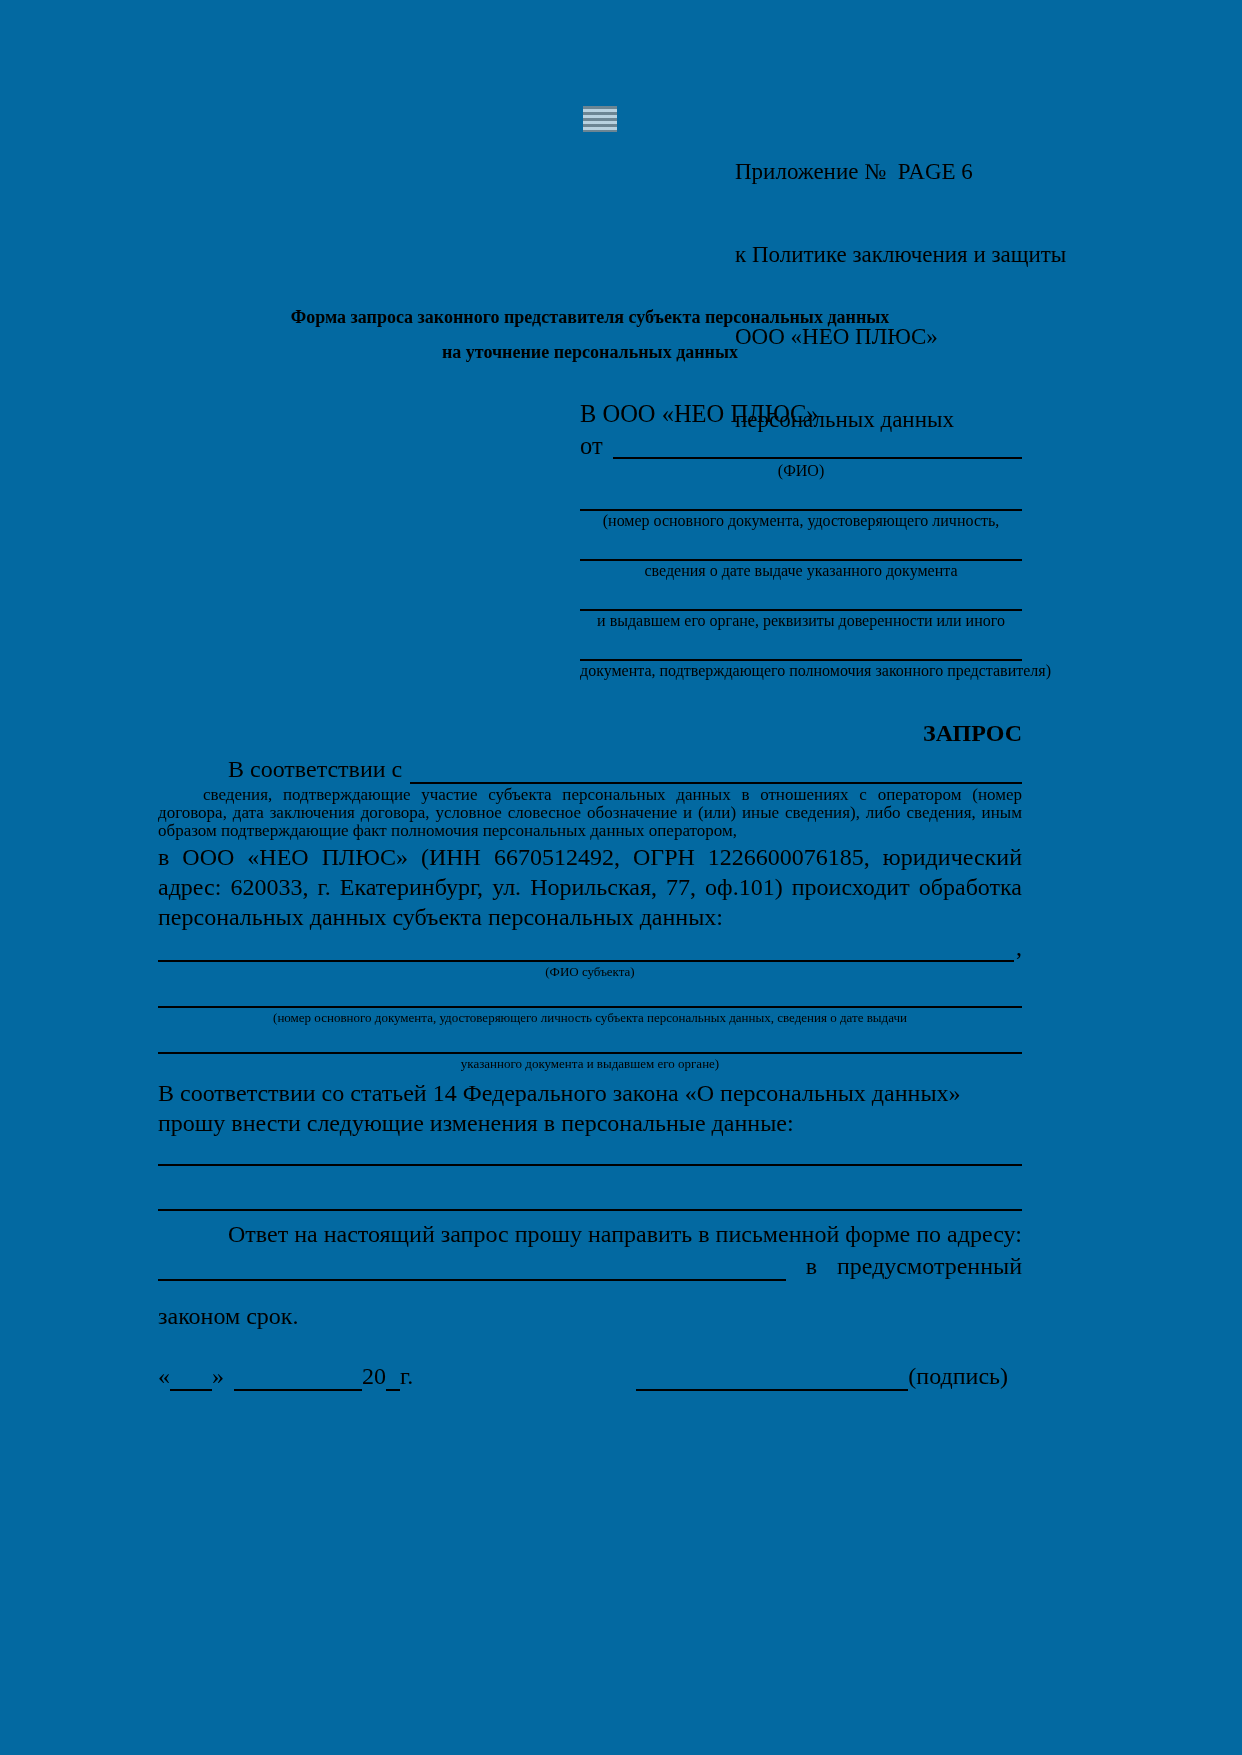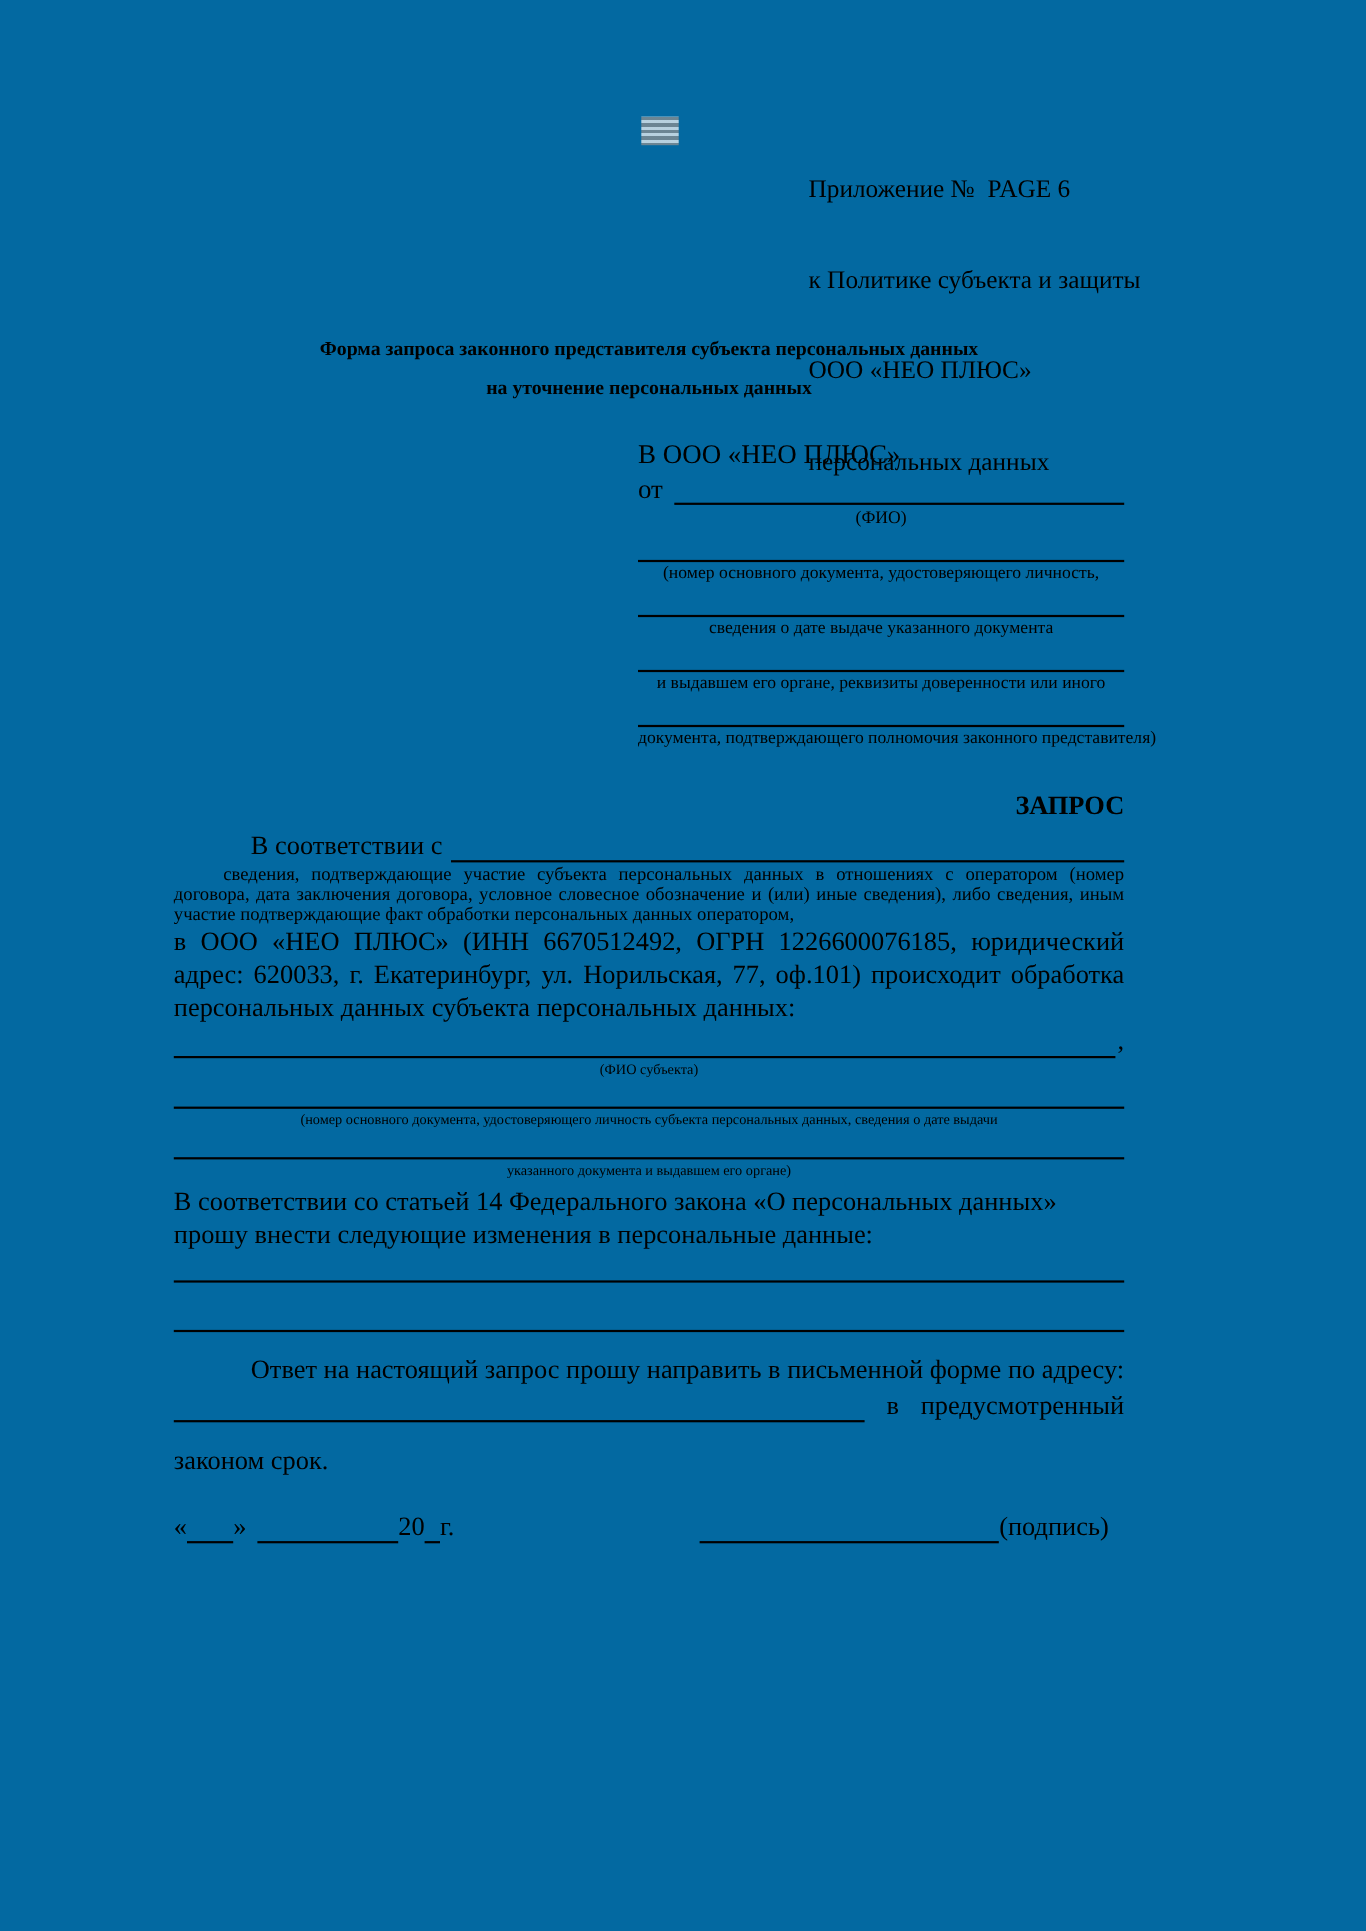--- a/index.html
+++ b/index.html
@@ -46,21 +46,21 @@
   .oper{margin-top:2px;text-align:justify;}
   .subj-row{display:flex;align-items:flex-end;margin-top:0;}
   .subj-row .uline{flex:1 1 auto;height:24px;border-bottom:2px solid #000;}
   .subj-row .suffix{flex:0 0 auto;padding-left:2px;}
   .main .cap{font-size:13px;}
   .main .fg .uline{margin-top:2px;height:22px;border-bottom:2px solid #000;}
   .article{margin-top:4px;}
   .hr-line{height:0;border-bottom:2px solid #000;}
   .hr1{margin-top:26px;}
   .hr2{margin-top:43px;}
-  .reply1{margin-top:20px;text-indent:70px;white-space:nowrap;}
+  .reply1{margin-top:8px;text-indent:70px;white-space:nowrap;}
   .reply2{display:flex;align-items:flex-end;justify-content:space-between;margin-top:2px;}
   .reply2 .uline{flex:0 0 auto;width:628px;height:24px;border-bottom:2px solid #000;}
   .reply2 .w{flex:0 0 auto;}
   .reply3{margin-top:20px;}
   .date-sig{display:flex;align-items:flex-end;margin-top:30px;padding-right:14px;}
   .date-left{display:inline-flex;align-items:flex-end;white-space:nowrap;}
   .u-sm{display:inline-block;height:25px;border-bottom:2px solid #000;}
   .u-day{width:42px;}
   .u-month{width:128px;margin-left:10px;}
   .u-yr{width:14px;}
@@ -68,21 +68,21 @@
   .u-sign{display:inline-block;width:272px;height:25px;border-bottom:2px solid #000;}
 </style>
 </head>
 <body>
 
 <div class="page">
 
   <div class="smudge"></div>
   <div class="header-block">
     <div>Приложение №  PAGE 6</div>
-    <div>к Политике субъекта и защиты</div>
+    <div>к Политике заключения и защиты</div>
     <div>ООО «НЕО ПЛЮС»</div>
     <div>персональных данных</div>
   </div>
 
   <div class="title">
     <div>Форма запроса законного представителя субъекта персональных данных</div>
     <div>на уточнение персональных данных</div>
   </div>
 
   <div class="addr">
@@ -112,21 +112,21 @@
   </div>
 
   <div class="main">
     <div class="zapros">ЗАПРОС</div>
 
     <div class="intro-row">
       <span class="lbl">В соответствии с</span>
       <span class="uline"></span>
     </div>
 
-    <div class="fine">сведения, подтверждающие участие субъекта персональных данных в отношениях с оператором (номер договора, дата заключения договора, условное словесное обозначение и (или) иные сведения), либо сведения, иным участие подтверждающие факт обработки персональных данных оператором,</div>
+    <div class="fine">сведения, подтверждающие участие субъекта персональных данных в отношениях с оператором (номер договора, дата заключения договора, условное словесное обозначение и (или) иные сведения), либо сведения, иным образом подтверждающие факт полномочия персональных данных оператором,</div>
 
     <div class="oper">в ООО «НЕО ПЛЮС» (ИНН 6670512492, ОГРН 1226600076185, юридический адрес: 620033, г. Екатеринбург, ул. Норильская, 77, оф.101) происходит обработка персональных данных субъекта персональных данных:</div>
 
     <div class="subj-row">
       <span class="uline"></span>
       <span class="suffix">,</span>
     </div>
     <div class="cap">(ФИО субъекта)</div>
 
     <div class="fg">

